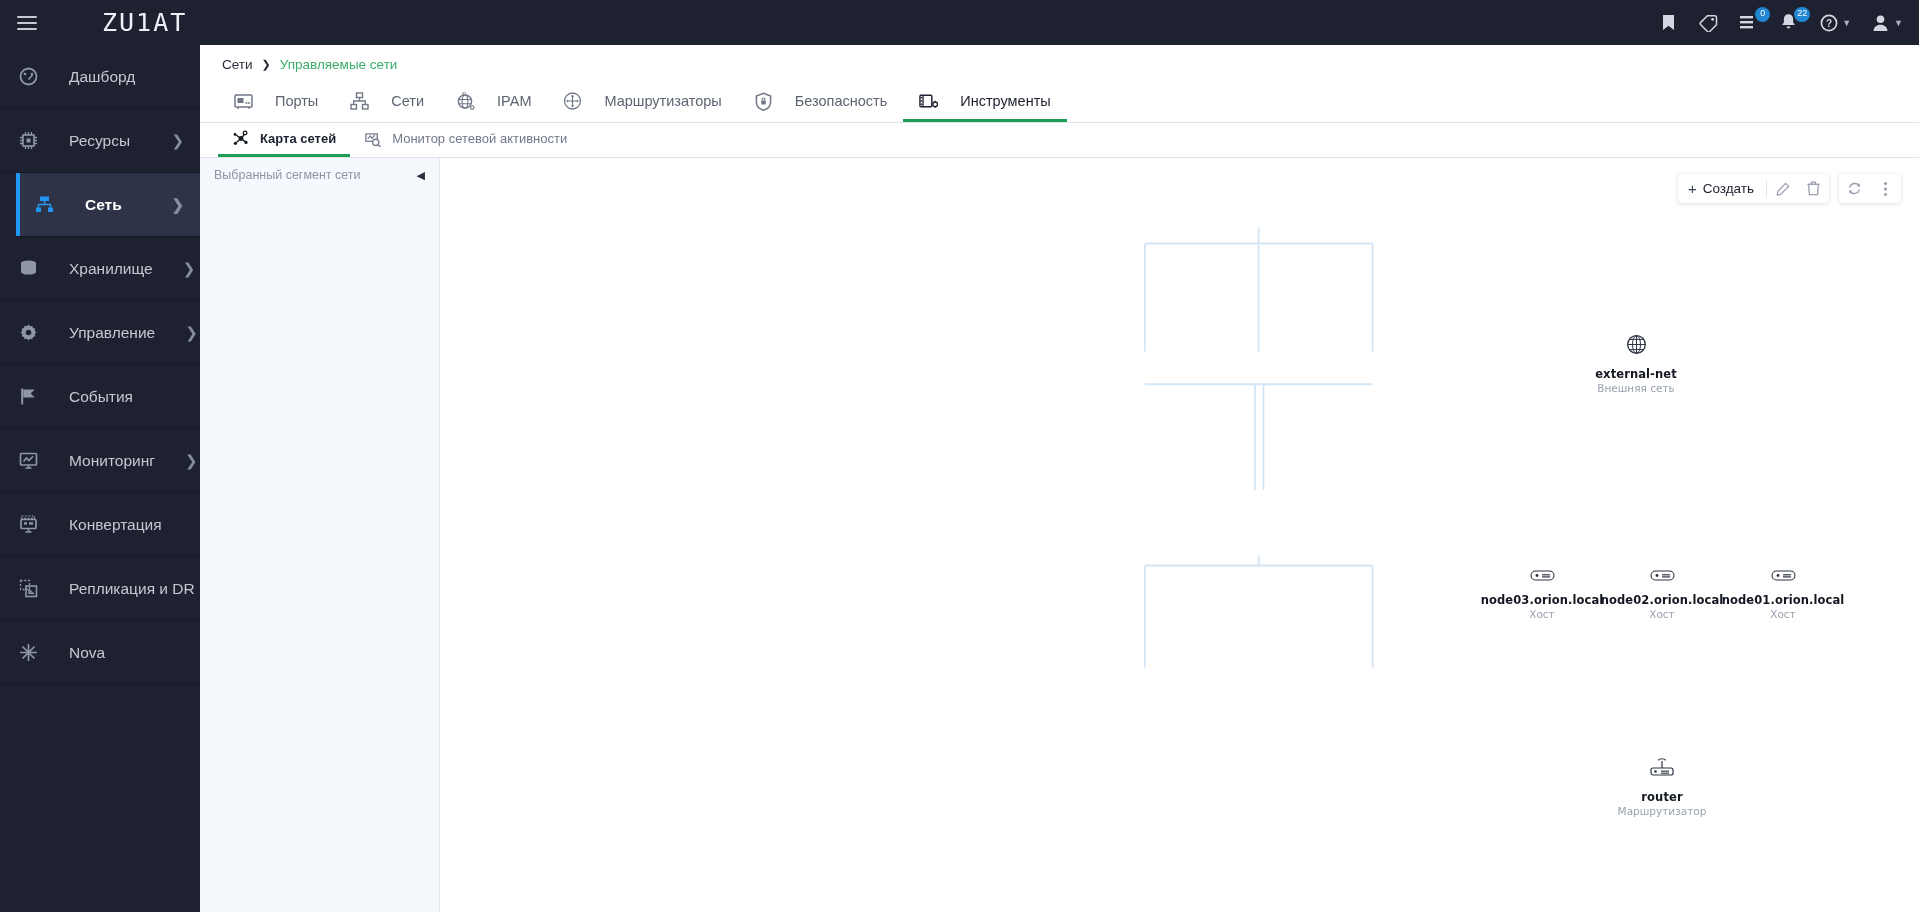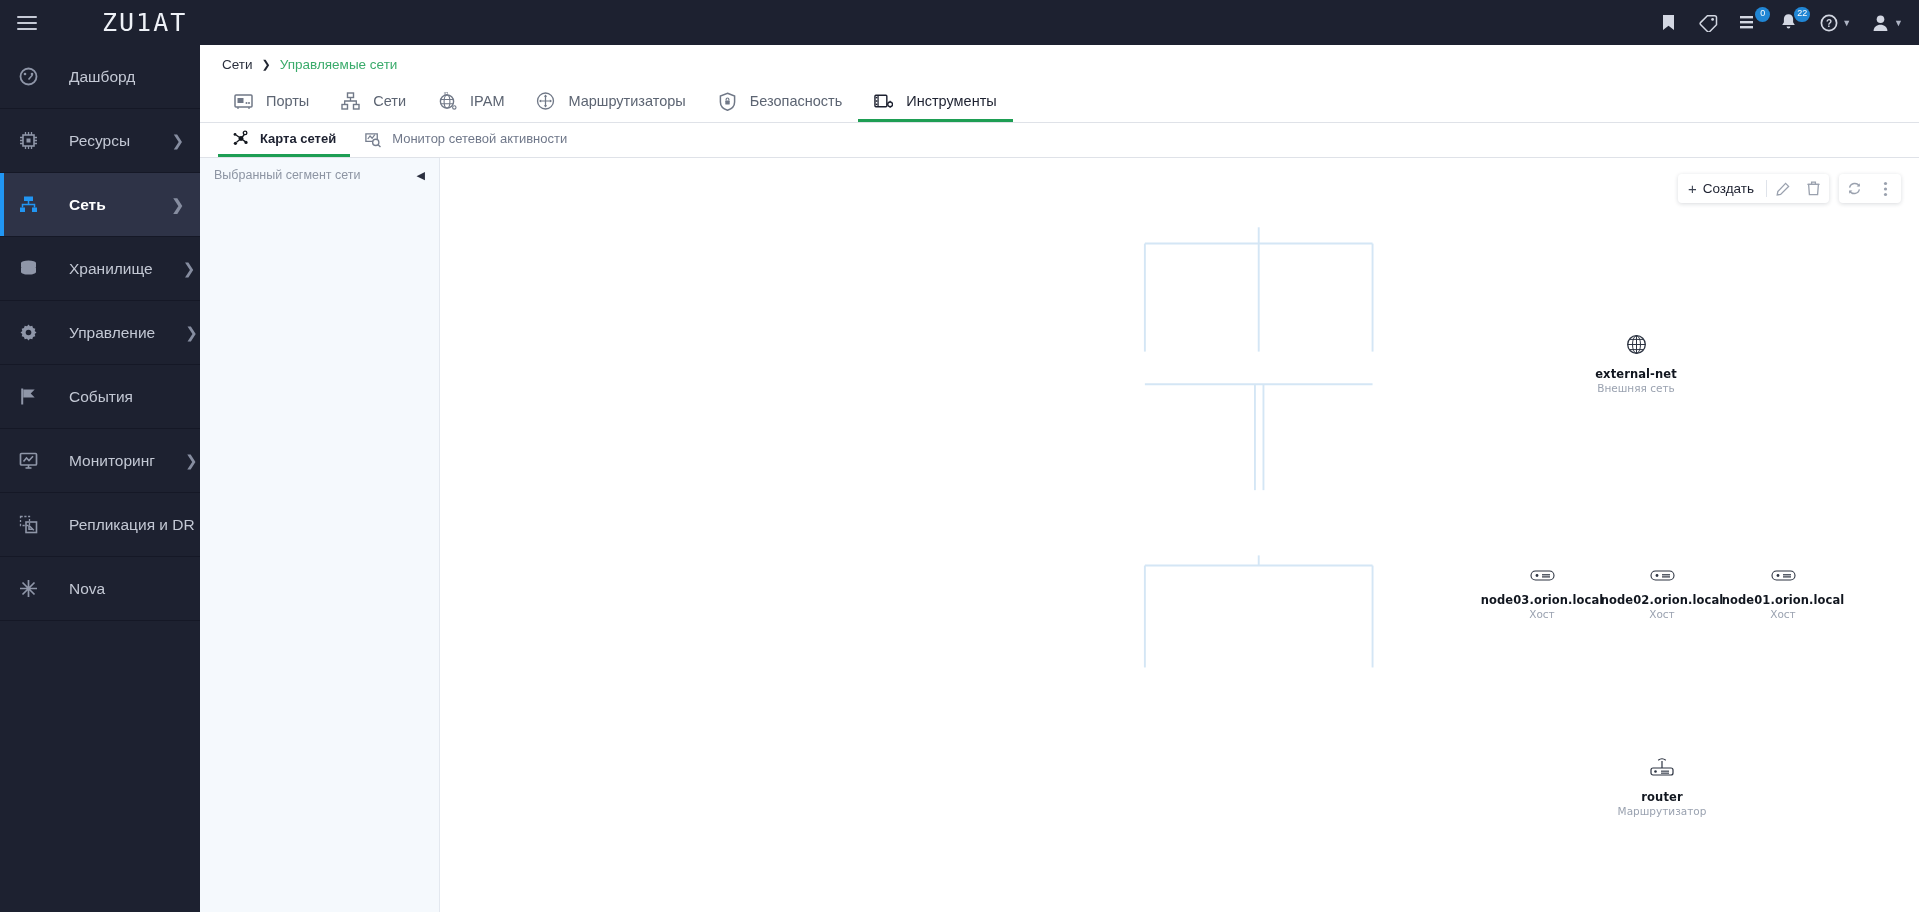--- a/index.html
+++ b/index.html
@@ -49,21 +49,21 @@
   .nav-item {
     height: 64px; display: flex; align-items: center; gap: 30px;
     padding: 0 16px 0 18px; color: #c3c8d4; font-size: 15.5px;
     border-bottom: 1px solid #151826; cursor: pointer; position: relative;
   }
   .nav-item .nv-ico { width: 21px; height: 21px; flex: 0 0 21px;
     display:flex; align-items:center; justify-content:center; color:#8f96a8; }
   .nav-item .nv-label { flex: 1; white-space: nowrap; }
   .nav-item .nv-arrow { color: #868da0; font-size: 15px; line-height: 1; }
   .nav-item.active {
-    background: #2e3347; color: #ffffff; font-weight: bold;
+    background: #2e3347; color: #ffffff; font-weight: bold; margin-left: 16px;
   }
   .nav-item.active::before {
     content: ""; position: absolute; left: 0; top: 0; bottom: 0;
     width: 4px; background: #2196f3;
   }
   .nav-item.active .nv-ico { color: #2196f3; }
 
   
   .main { flex: 1; display: flex; flex-direction: column; background: #fff; min-width: 0; }
 
@@ -72,21 +72,21 @@
     padding: 8px 0 0 22px; font-size: 13.5px; color: #2a2f3d;
   }
   .breadcrumb .bc-sep { color: #1f2430; font-size: 11px; }
   .breadcrumb .bc-cur { color: #3aab6b; }
 
   .tabbar {
     height: 40px; display: flex; align-items: stretch; padding-left: 18px;
     border-bottom: 1px solid #dfe2e8; margin-top: 8px;
   }
   .tab {
-    display: flex; align-items: center; gap: 13px; padding: 0 16px;
+    display: flex; align-items: center; gap: 22px; padding: 0 16px;
     font-size: 14.5px; color: #5c6472; cursor: pointer;
     border-bottom: 3px solid transparent; position: relative; white-space: nowrap;
   }
   .tab .t-ico { width: 19px; height: 19px; display:flex; align-items:center;
     justify-content:center; color: #707887; }
   .tab.active { color: #1d2130; border-bottom-color: #1e9e54; }
   .tab.active .t-ico { color: #1d2130; }
 
   .subtabbar {
     height: 35px; display: flex; align-items: stretch; padding-left: 18px;
@@ -304,20 +304,32 @@
             <rect x="1.5" y="2.5" width="16" height="11.5" rx="1" fill="none" stroke="currentColor" stroke-width="1.7"></rect>
             <path d="M4.5 10.5 7.5 7l2.5 2.5L14 5.3" stroke="currentColor" stroke-width="1.6" fill="none"></path>
             <path d="M6.5 17h6" stroke="currentColor" stroke-width="1.6"></path>
             <path d="M9.5 14v3" stroke="currentColor" stroke-width="1.6"></path>
           </svg>
       </span>
       <span class="nv-label">Мониторинг</span>
       <span class="nv-arrow">❯</span>
     </div>
 
+    <div class="nav-item">
+      <span class="nv-ico">
+        <svg width="19" height="19" viewBox="0 0 19 19">
+            <rect x="2.5" y="1" width="13" height="2.4" fill="none" stroke="currentColor" stroke-width="1.2" stroke-dasharray="2 1.4"></rect>
+            <rect x="2" y="4.5" width="15" height="9" rx="1" fill="none" stroke="currentColor" stroke-width="1.7"></rect>
+            <rect x="5" y="7.2" width="3" height="2.4" fill="currentColor"></rect>
+            <rect x="10" y="7.2" width="4" height="2.4" fill="currentColor"></rect>
+            <path d="M6.5 17h6M9.5 13.5v3.5" stroke="currentColor" stroke-width="1.6"></path>
+          </svg>
+      </span>
+      <span class="nv-label">Конвертация</span>
+    </div>
 
     <div class="nav-item">
       <span class="nv-ico">
         <svg width="19" height="19" viewBox="0 0 19 19">
             <rect x="1.5" y="1.5" width="9" height="9" fill="none" stroke="currentColor" stroke-width="1.3" stroke-dasharray="2.2 1.6"></rect>
             <rect x="7" y="7" width="10.5" height="10.5" fill="none" stroke="currentColor" stroke-width="1.6"></rect>
             <path d="M10 10.5v3.8h3.8" stroke="currentColor" stroke-width="1.5" fill="none"></path>
             <path d="M10 10.5l4.8 4.8" stroke="currentColor" stroke-width="1.5"></path>
           </svg>
       </span>

